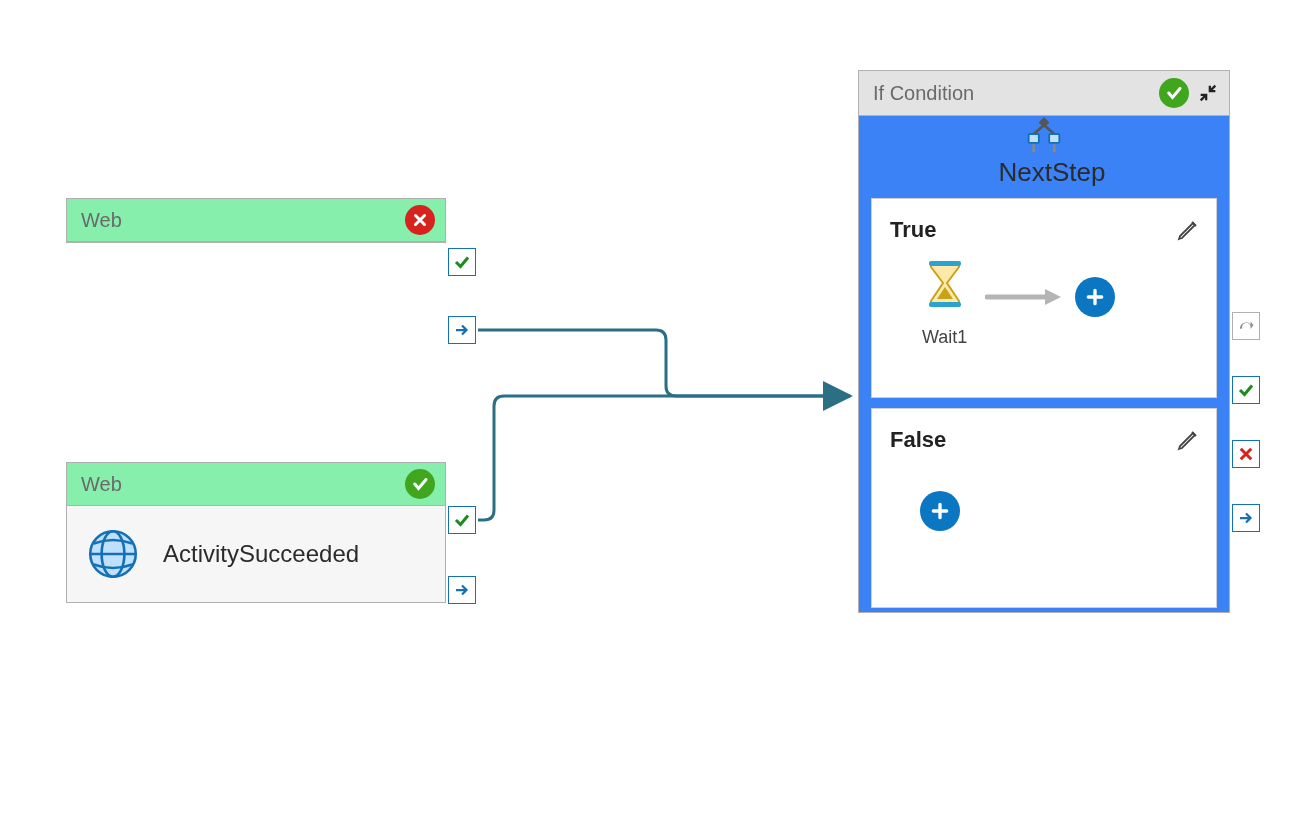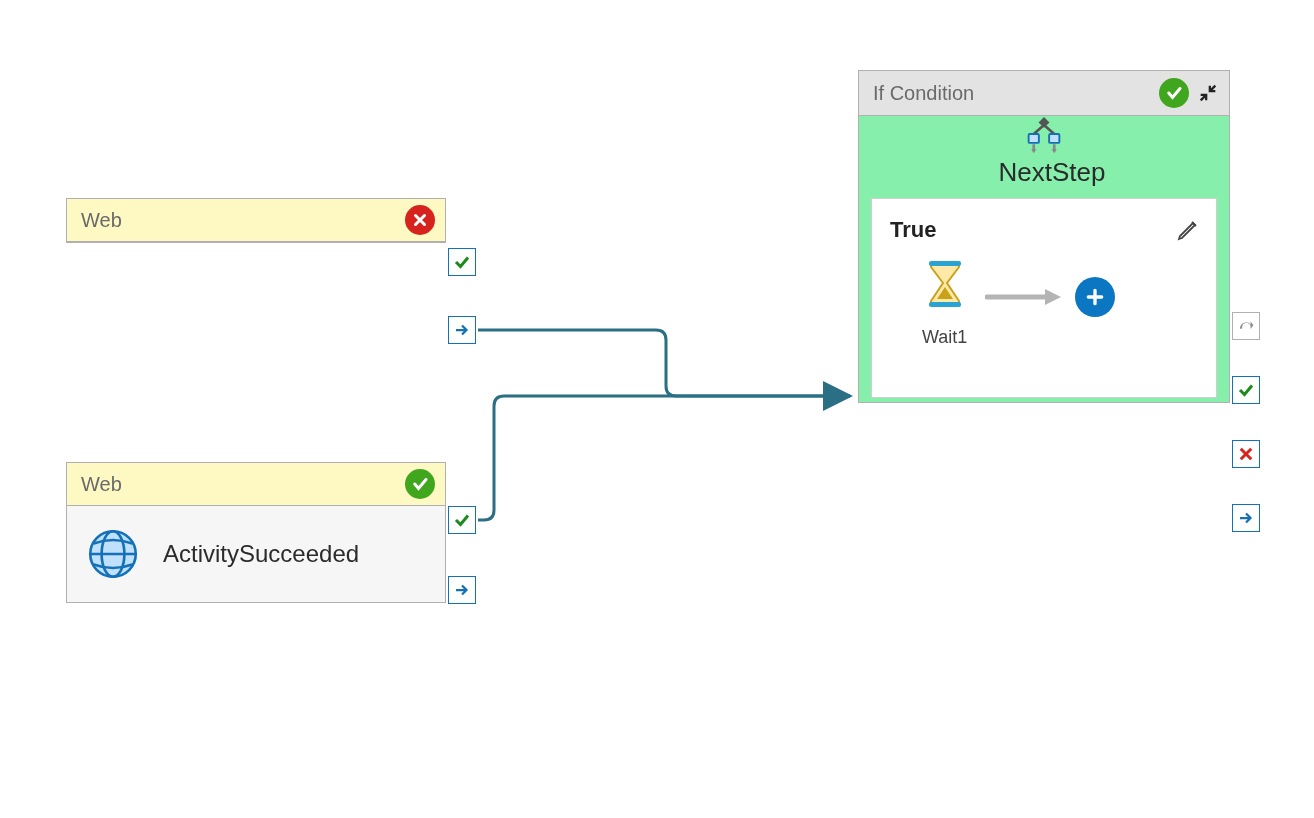--- a/index.html
+++ b/index.html
@@ -1,37 +1,37 @@
 <!DOCTYPE html>
 <html><head>
 <meta charset="utf-8">
 <style>
   html,body{margin:0;padding:0;font-family:"Segoe UI",Arial,sans-serif;background:#fff;color:#333;}
   .canvas{position:relative;width:1314px;height:818px;}
   svg.connectors{position:absolute;left:0;top:0;width:1314px;height:818px;pointer-events:none;}
 
   
   .activity{position:absolute;width:380px;border:1px solid #b0b0b0;background:#f6f6f6;box-sizing:border-box;}
-  .activity .hdr{display:flex;align-items:center;height:42px;border-bottom:1px solid #b0b0b0;background:#fef9c3;padding:0 10px 0 14px;}
+  .activity .hdr{display:flex;align-items:center;height:42px;border-bottom:1px solid #b0b0b0;background:#86efac;padding:0 10px 0 14px;}
   .activity .hdr .type{flex:1;color:#6a6a6a;font-size:20px;}
   .activity .body{display:flex;align-items:center;height:96px;padding:0 10px 0 18px;background:#f6f6f6;}
   .activity .body .name{font-size:24px;color:#2b2b2b;margin-left:22px;}
 
   
   .status-circ{width:30px;height:30px;border-radius:50%;display:flex;align-items:center;justify-content:center;}
   .status-circ.ok{background:#3fa61e;}
   .status-circ.err{background:#d6231e;}
   .status-circ svg{width:18px;height:18px;}
 
   
   .conn-tab{position:absolute;width:28px;height:28px;border:1px solid #1571b6;background:#fff;display:flex;align-items:center;justify-content:center;box-sizing:border-box;}
   .conn-tab svg{width:18px;height:18px;}
 
   
-  .ifc{position:absolute;left:858px;top:70px;width:372px;border:1px solid #b0b0b0;background:#86efac;box-sizing:border-box;}
+  .ifc{position:absolute;left:858px;top:70px;width:372px;border:1px solid #b0b0b0;background:#3b82f6;box-sizing:border-box;}
   .ifc .hdr{display:flex;align-items:center;height:44px;border-bottom:1px solid #b0b0b0;background:#e3e3e3;padding:0 10px 0 14px;}
   .ifc .hdr .type{flex:1;color:#6a6a6a;font-size:20px;}
   .collapse-ic{width:22px;height:22px;margin-left:8px;}
   .ifc .title-row{display:flex;align-items:center;height:72px;padding:0 14px;flex-direction:column;}
   .ifc .title-row .name{font-size:26px;color:#2b2b2b;margin-left:16px;}
   .ifc .branches{padding:0 12px 4px 12px;}
   .branch{border:1px solid #cfcfcf;background:#fff;margin-top:10px;padding:18px 16px 22px 18px;box-sizing:border-box;}
   .branch .bhdr{display:flex;align-items:center;justify-content:space-between;}
   .branch .bhdr .blabel{font-weight:600;font-size:22px;color:#222;}
   .branch .bbody{display:flex;align-items:center;margin-top:18px;}
@@ -170,20 +170,36 @@
             <path d="M60 2 L76 10 L60 18 Z" fill="#b4b4b4"></path>
           </svg>
           <span class="add-btn">
             <svg viewBox="0 0 24 24">
                 <path d="M12 4 V20 M4 12 H20" stroke="#fff" stroke-width="4" stroke-linecap="round"></path>
               </svg>
           </span>
         </div>
       </div>
 
+      <div class="branch" style="height:200px;">
+        <div class="bhdr">
+          <span class="blabel">False</span>
+          <svg class="pencil" viewBox="0 0 24 24">
+            <path d="M3 21 L6 20 L19 7 L17 5 L4 18 Z" fill="none" stroke="#444" stroke-width="1.8"></path>
+            <path d="M16 4 L20 8" stroke="#444" stroke-width="1.8"></path>
+          </svg>
+        </div>
+        <div class="bbody">
+          <span class="add-btn alone">
+            <svg viewBox="0 0 24 24">
+                <path d="M12 4 V20 M4 12 H20" stroke="#fff" stroke-width="4" stroke-linecap="round"></path>
+              </svg>
+          </span>
+        </div>
+      </div>
     </div>
   </div>
 
   <div class="conn-tab" style="left:1232px;top:312px;border-color:#b0b0b0;">
     <svg viewBox="0 0 24 24">
         <path d="M4 16 A8 8 0 0 1 18 10 L18 6 L22 11 L18 16 L18 12 A5 5 0 0 0 7 15" fill="#8f8f8f"></path>
       </svg>
   </div>
   <div class="conn-tab" style="left:1232px;top:376px;">
     <svg viewBox="0 0 24 24">

